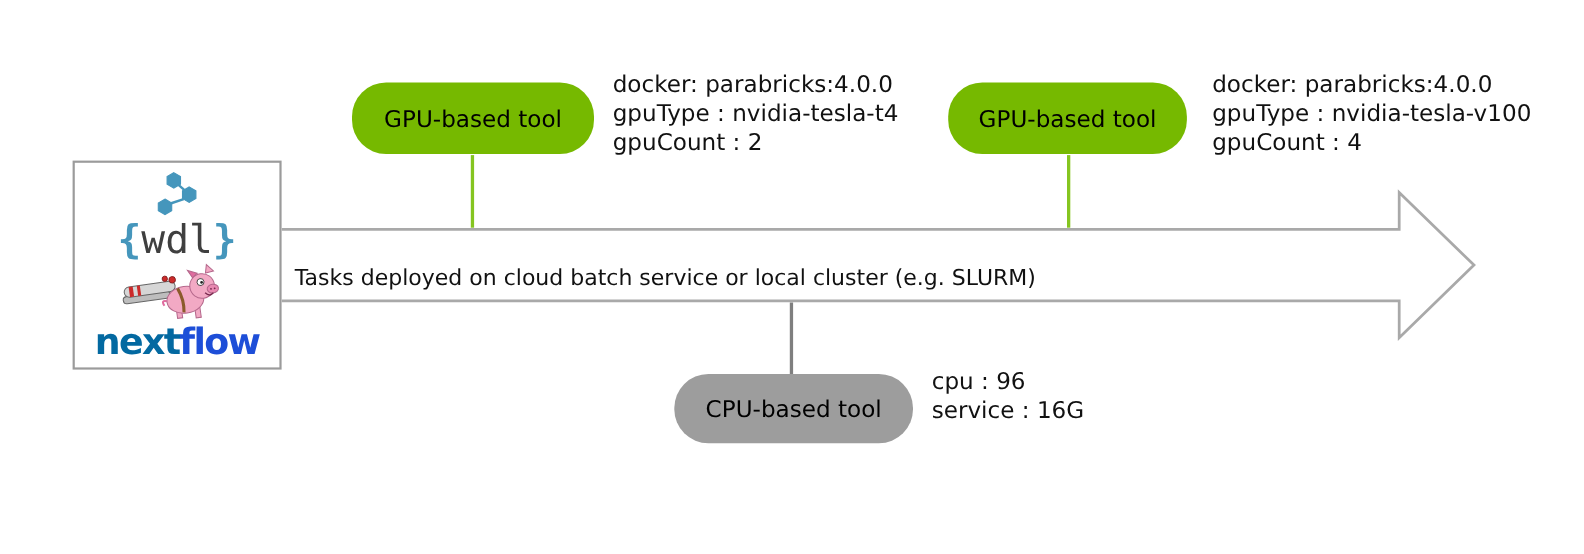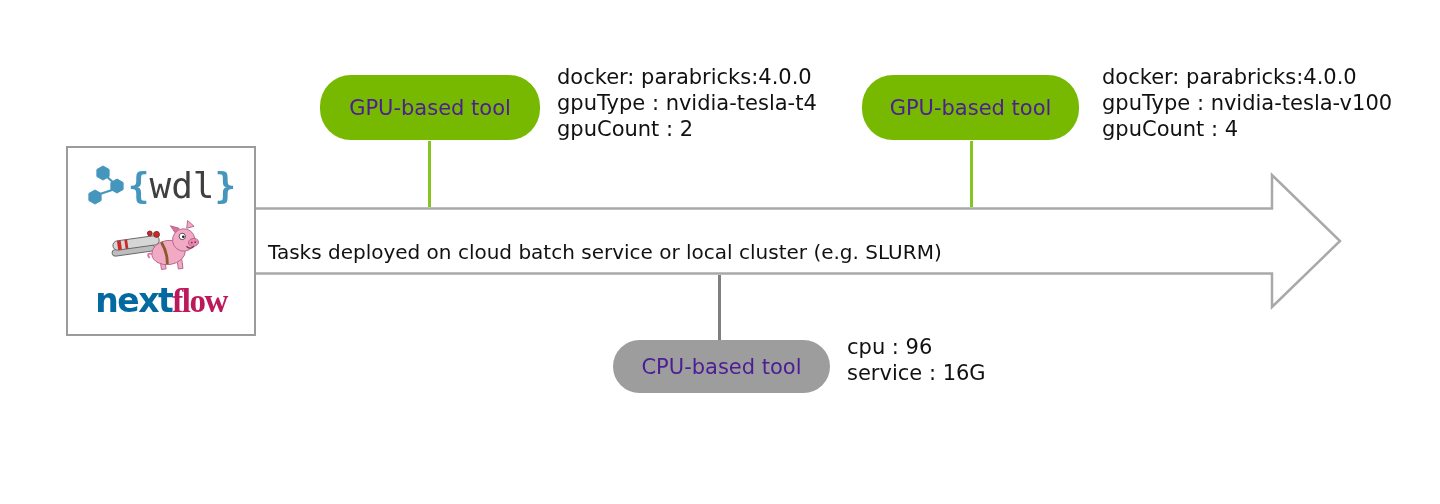--- a/index.html
+++ b/index.html
@@ -12,39 +12,39 @@
   }
   .diagram-svg{position:absolute;left:0;top:0;width:1440px;height:504px;}
 
   
   .left-box{
     position:absolute;left:66px;top:146px;width:190px;height:190px;
     box-sizing:border-box;border:2px solid #9b9b9b;background:#ffffff;
     display:flex;flex-direction:column;align-items:center;justify-content:space-evenly;
     padding:6px 0;z-index:3;
   }
-  .wdl-row{display:flex;align-items:center;gap:2px;}
+  .wdl-row{display:flex;align-items:center;gap:2px;flex-direction:column;}
   .wdl-text{font-family:"DejaVu Sans Mono",monospace;font-size:36px;line-height:1;}
   .wdl-brace{color:#4596bc;font-weight:bold;}
   .wdl-letters{color:#3f3f3f;}
   .nextflow-row{font-size:33px;font-weight:700;letter-spacing:-1.5px;line-height:1;}
   .nf-green{color:#0369a1;}
-  .nf-black{color:#be185d;font-family:Liberation Serif, serif;}
+  .nf-black{color:#1d4ed8;}
 
   
   .tool-box{
     position:absolute;box-sizing:border-box;z-index:2;
     display:flex;align-items:center;justify-content:center;
-    color:#4c1d95;font-size:21px;border-radius:31px;
+    color:#000000;font-size:21px;border-radius:31px;
   }
   .tool-box.gpu{background:#76b900;}
   .tool-box.cpu{background:#9d9d9d;}
   .gpu1{left:320px;top:75px;width:220px;height:65px;}
   .gpu2{left:862px;top:75px;width:217px;height:65px;}
-  .cpu1{left:613px;top:340px;width:217px;height:53px;align-items:center;}
+  .cpu1{left:613px;top:340px;width:217px;height:63px;align-items:center;}
 
   
   .annotation{
     position:absolute;color:#111111;
     font-size:21px;line-height:26px;white-space:nowrap;z-index:2;
   }
   .ann-gpu1{left:557px;top:64px;}
   .ann-gpu2{left:1102px;top:64px;}
   .ann-cpu{left:847px;top:334px;}
 

